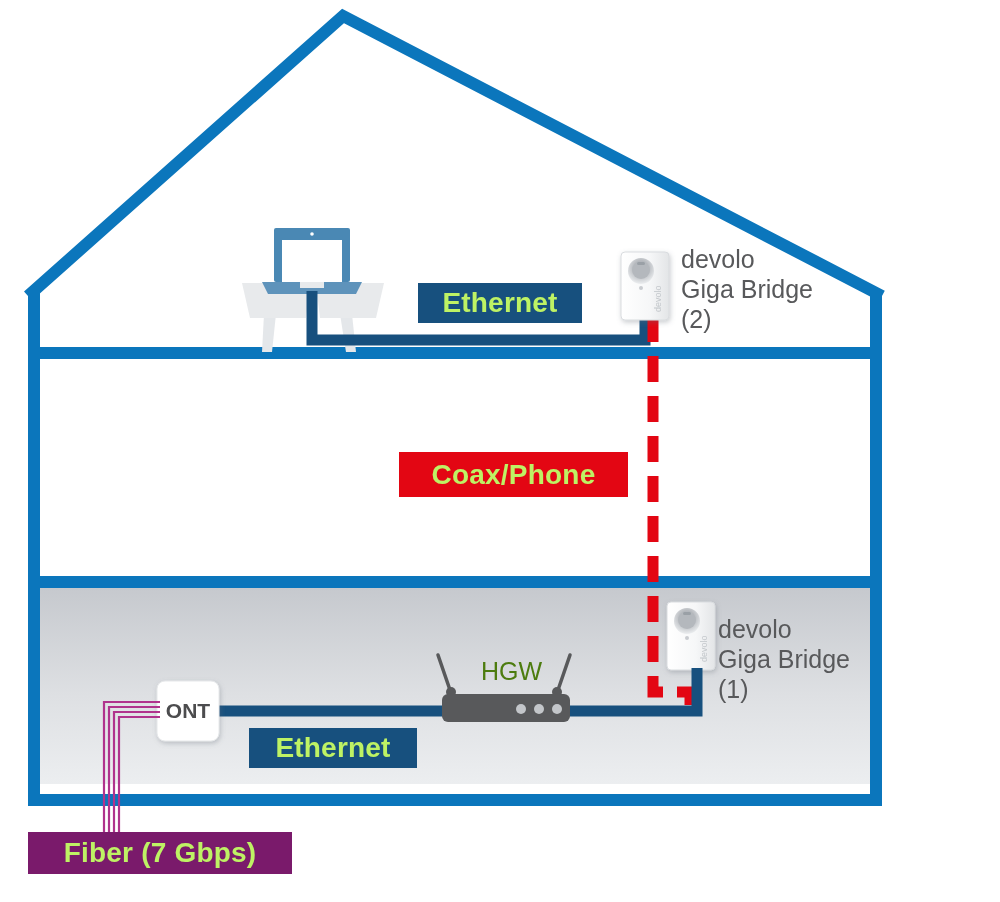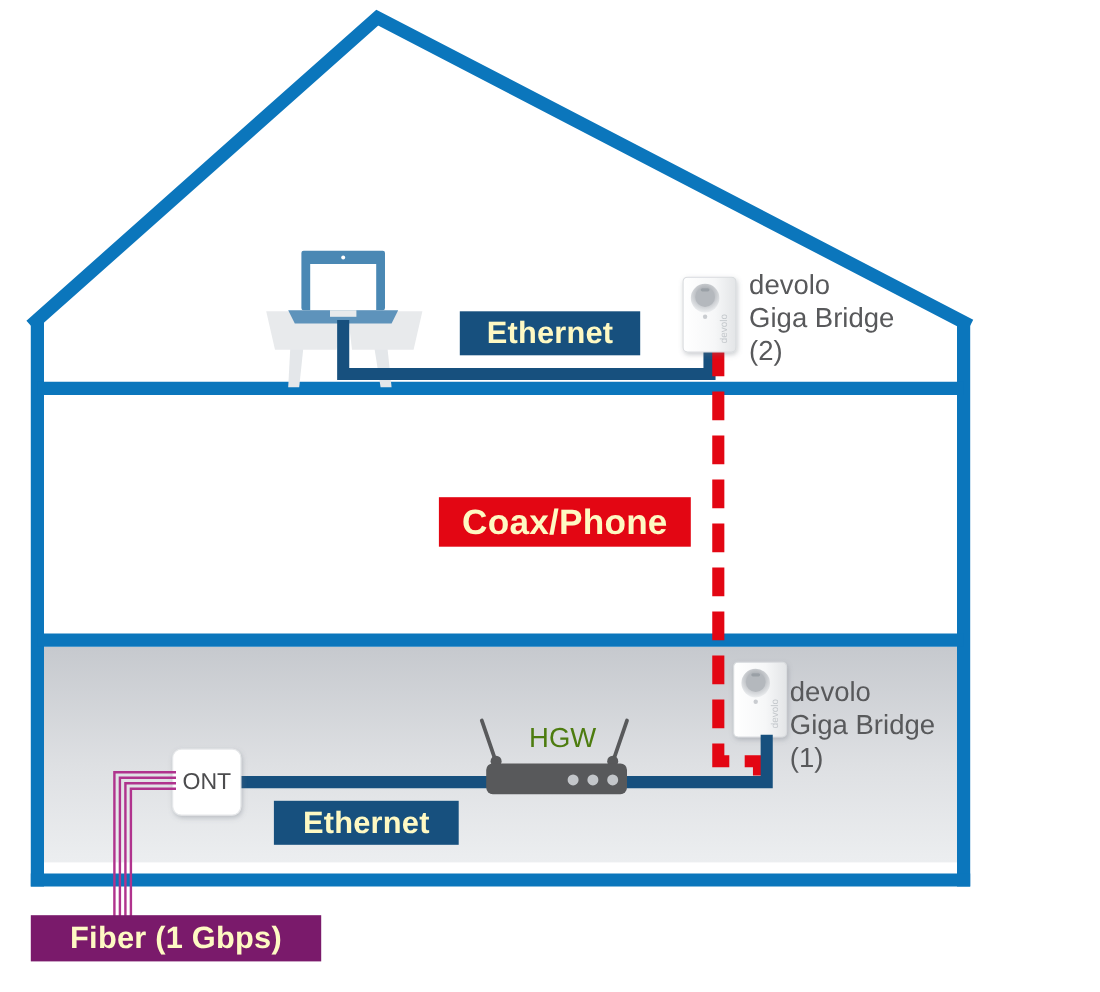--- a/index.html
+++ b/index.html
@@ -5,34 +5,34 @@
   html,body{margin:0;padding:0;background:#ffffff;}
   body{
     width:1000px;height:902px;position:relative;overflow:hidden;
     font-family:"Liberation Sans","DejaVu Sans",sans-serif;
   }
   #stage{position:absolute;left:0;top:0;width:1000px;height:902px;}
   #stage svg{position:absolute;left:0;top:0;}
 
   .lbl{
     position:absolute;
-    color:#fef9c3;
+    color:#bef264;
     font-weight:bold;
     letter-spacing:.2px;
     display:flex;align-items:center;justify-content:center;
     white-space:nowrap;
     text-align:right;
   }
   #label-ethernet-attic{
     left:418px;top:283px;width:164px;height:40px;
     background:#17507e;font-size:28px;
   }
   #label-coax{
     left:399px;top:452px;width:229px;height:45px;
-    background:#e30613;font-size:32px;
+    background:#e30613;font-size:28px;
   }
   #label-ethernet-basement{
     left:249px;top:728px;width:168px;height:40px;
     background:#17507e;font-size:28px;
   }
   #label-fiber{
     left:28px;top:832px;width:264px;height:42px;
     background:#7a1a6b;font-size:28px;
   }
 
@@ -46,21 +46,21 @@
   #devolo-label-2{left:681px;top:244px;}
   #devolo-label-1{left:718px;top:614px;}
 
   #hgw-label{
     position:absolute;left:481px;top:657px;
     color:#4d7c0f;font-size:25px;
   }
   #ont-label{
     position:absolute;left:157px;top:681px;width:62px;height:60px;
     display:flex;align-items:center;justify-content:center;
-    color:#4c4c4e;font-size:21px;
+    color:#4c4c4e;font-size:21px;font-weight:bold;
   }
 </style>
 </head>
 <body>
 
 <div id="stage">
 
   <svg width="1000" height="902" viewBox="0 0 1000 902">
     <defs>
       <linearGradient id="basementGrad" x1="0" y1="0" x2="0" y2="1">
@@ -163,21 +163,21 @@
       <path d="M160,717 L119,717 L119,838"></path>
     </g>
   </svg>
 
   <div class="lbl" id="label-ethernet-attic">Ethernet</div>
 
   <div class="lbl" id="label-coax">Coax/Phone</div>
 
   <div class="lbl" id="label-ethernet-basement">Ethernet</div>
 
-  <div class="lbl" id="label-fiber">Fiber (1 Gbps)</div>
+  <div class="lbl" id="label-fiber">Fiber (7 Gbps)</div>
 
   <div class="devtext" id="devolo-label-2">devolo
 Giga Bridge
 (2)</div>
 
   <div class="devtext" id="devolo-label-1">devolo
 Giga Bridge
 (1)</div>
 
   <div id="hgw-label">HGW</div>

